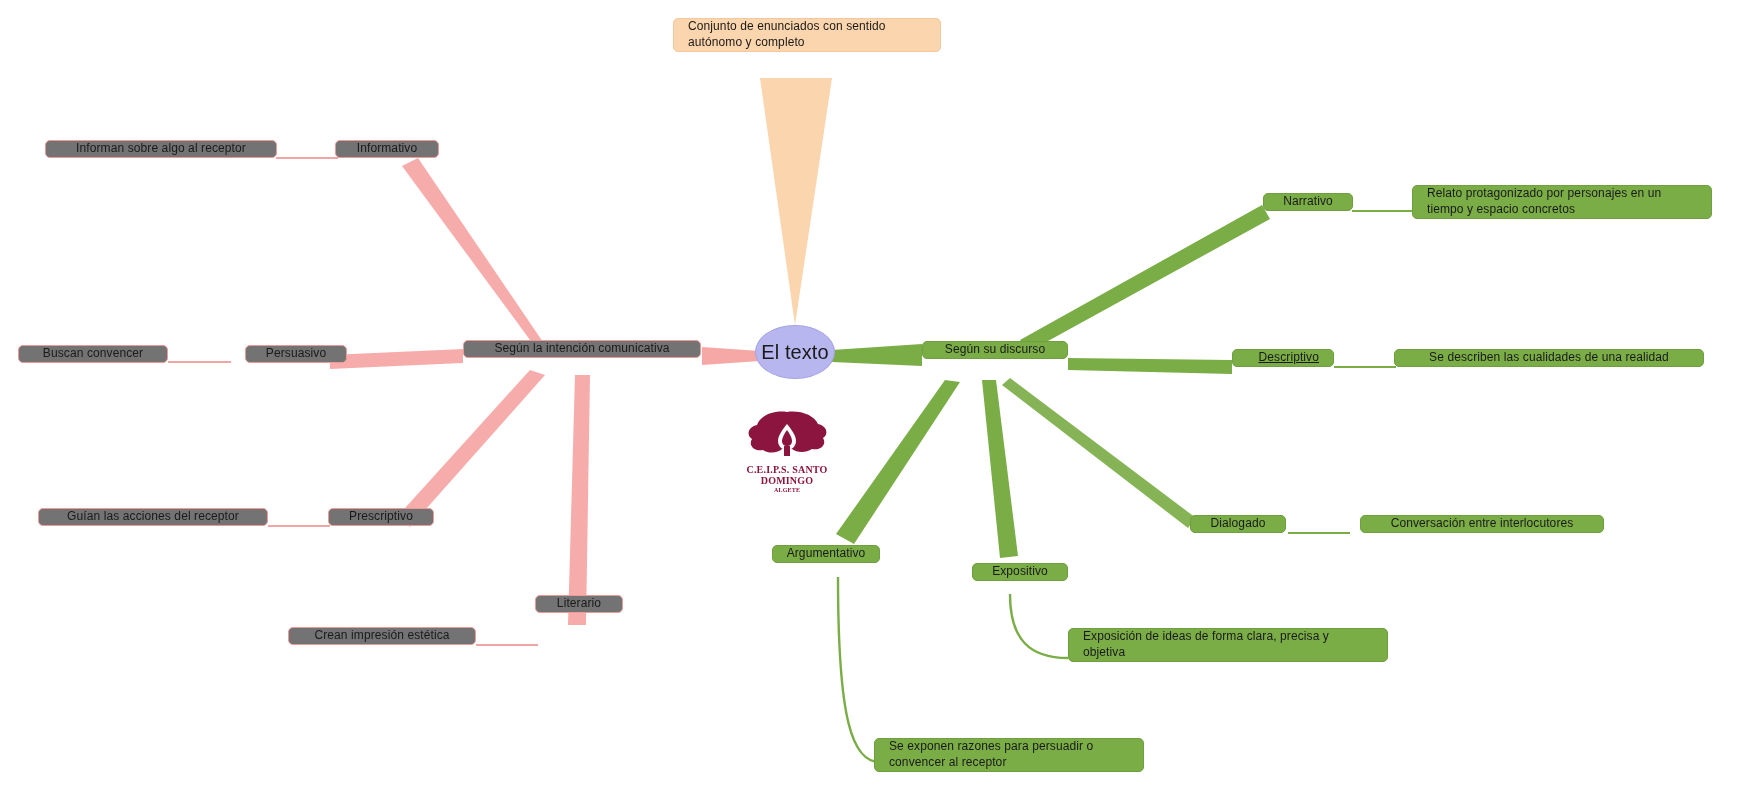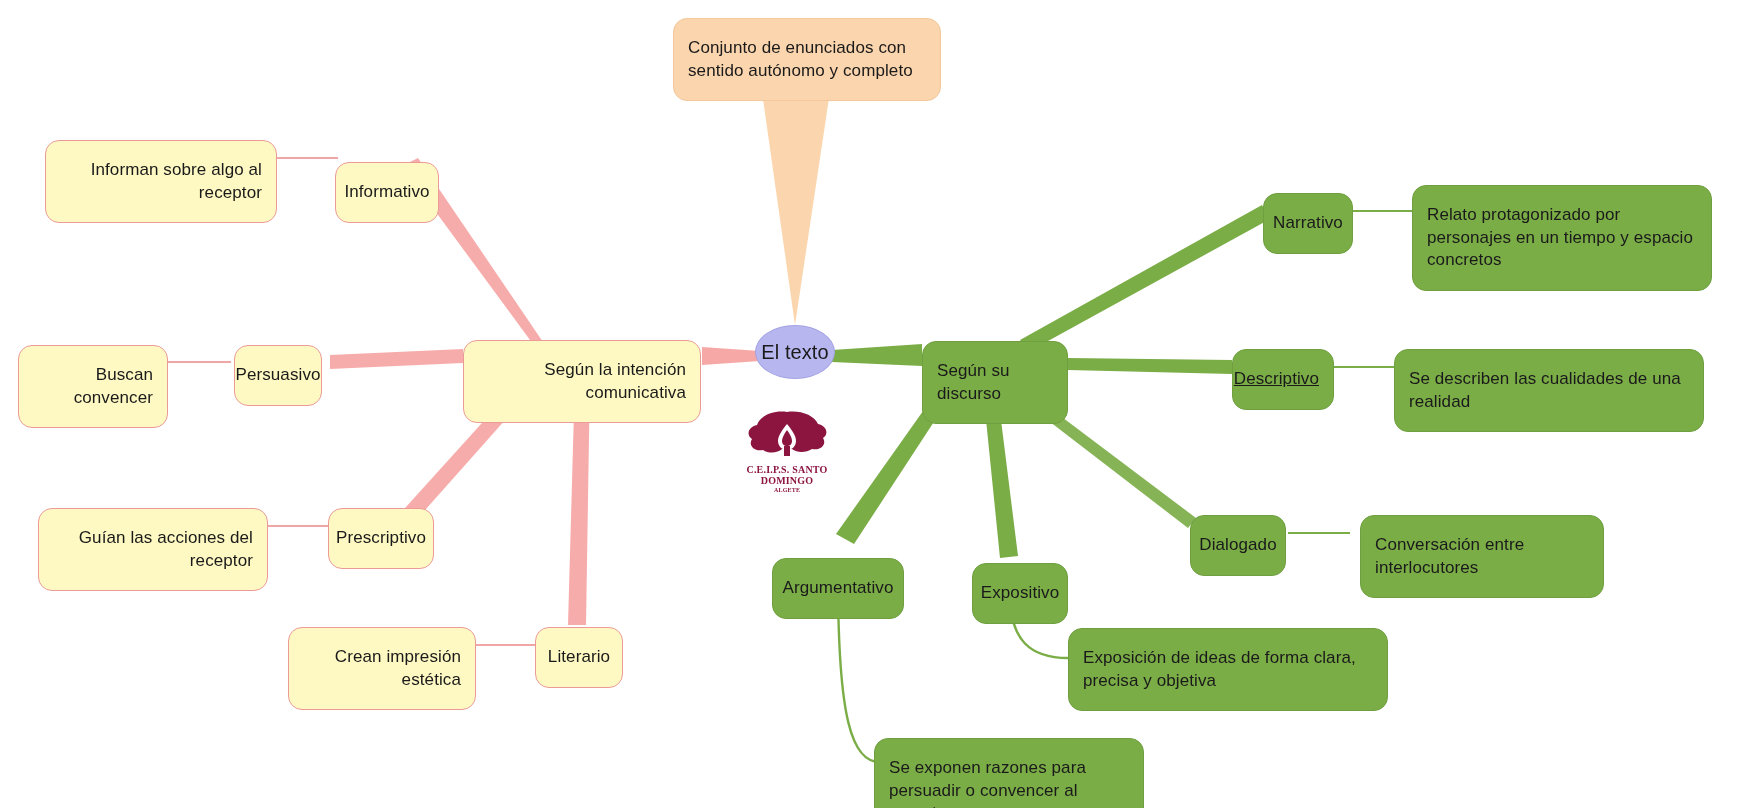--- a/index.html
+++ b/index.html
@@ -11,33 +11,33 @@
     position:relative;
   }
   #canvas{position:absolute;inset:0;width:1740px;height:808px;}
   #edges{position:absolute;left:0;top:0;width:1740px;height:808px;}
 
   .node{
     position:absolute;
     box-sizing:border-box;
     display:flex;
     align-items:center;
-    border-radius:14px;
-    padding:18px 14px;
-    font-size:17px;
+    border-radius:5px;
+    padding:0 14px;
+    font-size:12px;
     line-height:1.33;
     color:#1a1a1a;
     letter-spacing:.1px;
     z-index:5;
   }
   .node span{display:block;}
 
   
   .n-orange{background:#fbd5ad;border:1px solid #f2c89c;}
-  .n-pink{background:#fef9c3;border:1px solid #eb9a98;text-align:right;}
+  .n-pink{background:#737373;border:1px solid #eb9a98;text-align:right;}
   .n-green{background:#7bad47;border:1px solid #6f9f3f;}
   .n-center{
     background:#b7b6ee;border:1px solid #a3a2e4;
     border-radius:50%;
     justify-content:center;
     font-size:20px;
   }
 
   
   #logo{position:absolute;z-index:6;text-align:center;}
@@ -110,42 +110,42 @@
       </g>
     </svg>
     <div class="logotext l1">C.E.I.P.S. SANTO DOMINGO</div>
     <div class="logotext l2">ALGETE</div>
   </div>
 
   <div class="node n-pink" style="left:463px;top:340px;width:238px;justify-content:center;">
     <span>Según la intención comunicativa</span>
   </div>
 
-  <div class="node n-pink" style="left:335px;top:140px;width:104px;justify-content:center;margin-top:22px;">
+  <div class="node n-pink" style="left:335px;top:140px;width:104px;justify-content:center;">
     <span>Informativo</span>
   </div>
   <div class="node n-pink" style="left:45px;top:140px;width:232px;justify-content:center;">
     <span>Informan sobre algo al receptor</span>
   </div>
 
-  <div class="node n-pink" style="left:234px;top:345px;width:88px;justify-content:center;">
+  <div class="node n-pink" style="left:245px;top:345px;width:102px;justify-content:center;">
     <span>Persuasivo</span>
   </div>
   <div class="node n-pink" style="left:18px;top:345px;width:150px;justify-content:center;">
     <span>Buscan convencer</span>
   </div>
 
   <div class="node n-pink" style="left:328px;top:508px;width:106px;justify-content:center;">
     <span>Prescriptivo</span>
   </div>
   <div class="node n-pink" style="left:38px;top:508px;width:230px;justify-content:center;">
     <span>Guían las acciones del receptor</span>
   </div>
 
-  <div class="node n-pink" style="left:535px;top:627px;width:88px;justify-content:center;">
+  <div class="node n-pink" style="left:535px;top:595px;width:88px;justify-content:center;">
     <span>Literario</span>
   </div>
   <div class="node n-pink" style="left:288px;top:627px;width:188px;justify-content:center;">
     <span>Crean impresión estética</span>
   </div>
 
   <div class="node n-green" style="left:922px;top:341px;width:146px;justify-content:center;">
     <span>Según su discurso</span>
   </div>
 
@@ -170,20 +170,20 @@
     <span>Conversación entre interlocutores</span>
   </div>
 
   <div class="node n-green" style="left:972px;top:563px;width:96px;justify-content:center;">
     <span>Expositivo</span>
   </div>
   <div class="node n-green" style="left:1068px;top:628px;width:320px;">
     <span>Exposición de ideas de forma clara, precisa y objetiva</span>
   </div>
 
-  <div class="node n-green" style="left:772px;top:558px;width:132px;justify-content:center;">
+  <div class="node n-green" style="left:772px;top:545px;width:108px;justify-content:center;">
     <span>Argumentativo</span>
   </div>
   <div class="node n-green" style="left:874px;top:738px;width:270px;">
     <span>Se exponen razones para persuadir o convencer al receptor</span>
   </div>
 
 </div>
 
 </body></html>

